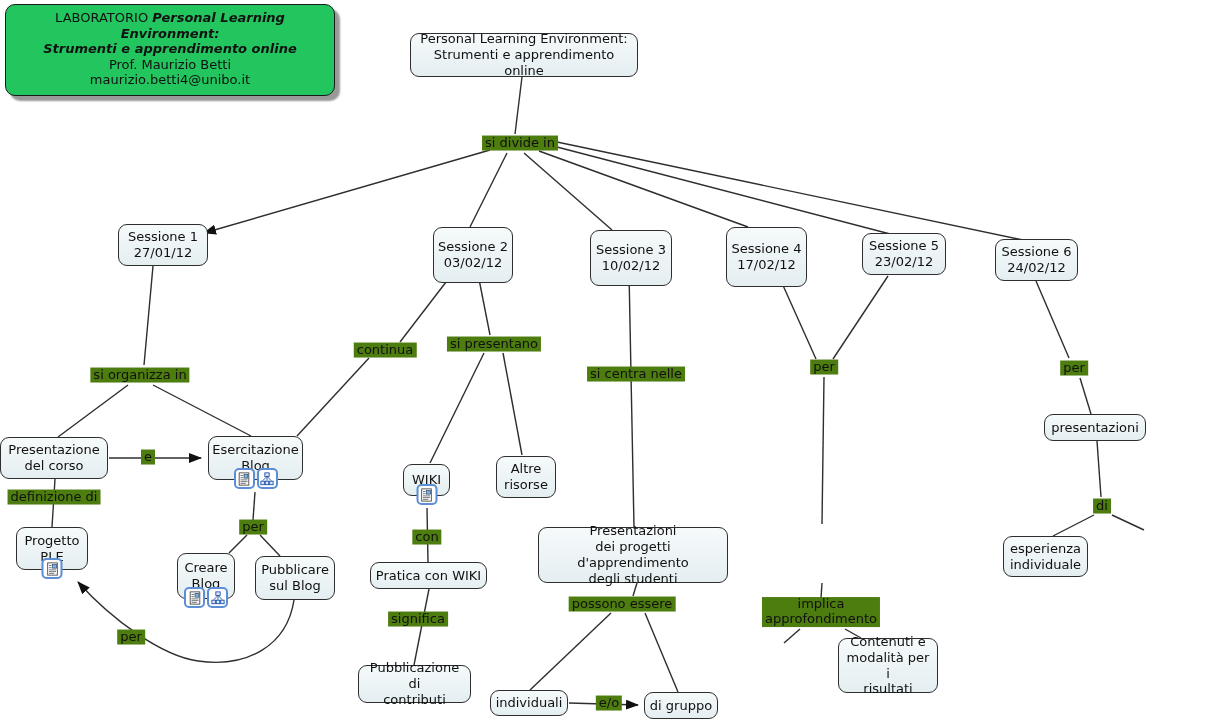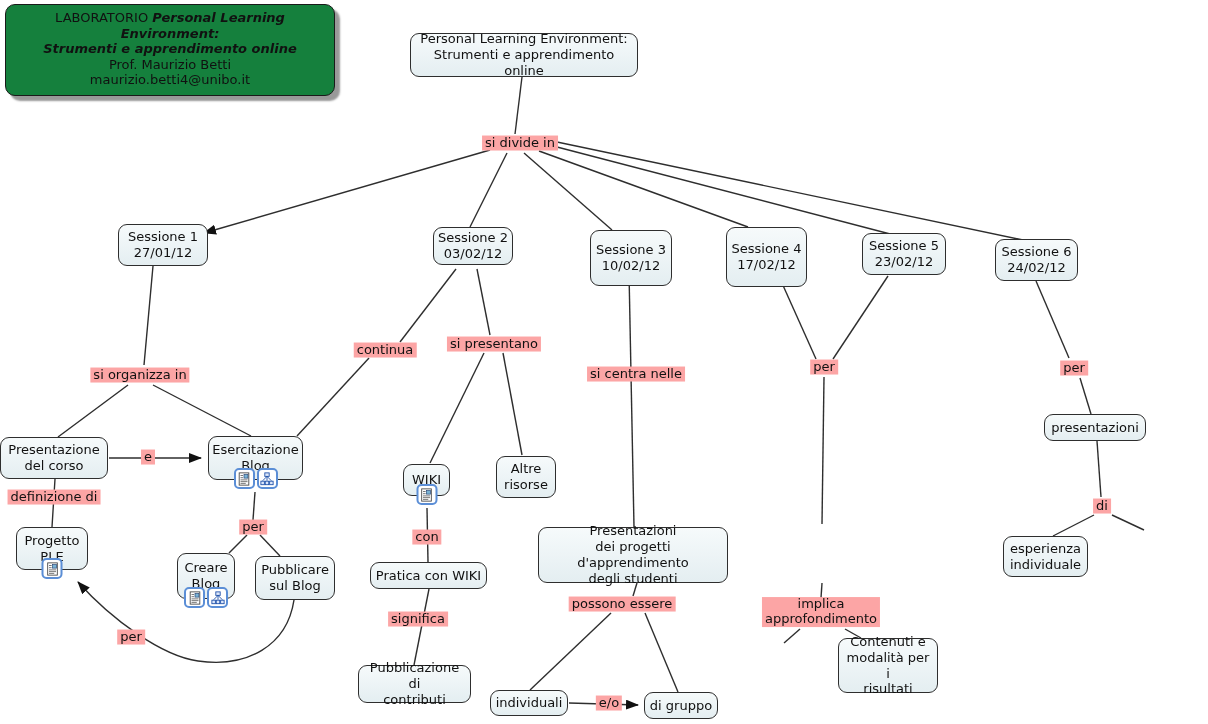--- a/index.html
+++ b/index.html
@@ -7,29 +7,29 @@
        font-family:"DejaVu Sans","Liberation Sans",sans-serif;color:#111;}
   #canvas{position:absolute;inset:0;width:1208px;height:724px;}
   svg.edges{position:absolute;left:0;top:0;pointer-events:none;}
   .node{position:absolute;box-sizing:border-box;
         border:1.4px solid #2e2e2e;border-radius:9px;
         background:linear-gradient(180deg,#f6fafb 0%,#e4eef1 100%);
         display:flex;align-items:center;justify-content:center;
         text-align:center;font-size:13px;line-height:1.22;
         white-space:pre-line;padding:2px 4px;}
   .lbl{position:absolute;transform:translate(-50%,-50%);
-       background:#fca5a5;padding:0 3px;font-size:13px;line-height:1.15;
+       background:#4d7c0f;padding:0 3px;font-size:13px;line-height:1.15;
        text-align:center;white-space:pre-line;}
   .icons{position:absolute;left:50%;top:calc(100% - 11px);
          transform:translateX(-50%);display:flex;gap:2px;}
   .icnbtn{width:21px;height:21px;box-sizing:border-box;background:#fff;
           border:2px solid #5b8ed6;border-radius:5px;
           display:flex;align-items:center;justify-content:center;}
   .legend{position:absolute;left:5px;top:4px;width:330px;box-sizing:border-box;
-          background:#15803d;border:1.5px solid #1a1a1a;border-radius:10px;
+          background:#22c55e;border:1.5px solid #1a1a1a;border-radius:10px;
           box-shadow:5px 5px 2px #999;text-align:center;
           padding:5px 8px 7px;font-size:13px;line-height:1.2;}
   .legend .ti{font-weight:bold;font-style:italic;}
 </style>
 </head>
 <body>
 
 <div id="canvas">
 
 <svg class="edges" width="1208" height="724" viewBox="0 0 1208 724">
@@ -97,21 +97,21 @@
 <div class="lbl" style="left:824px;top:367px">per</div>
 <div class="lbl" style="left:821px;top:612px">implica
 approfondimento</div>
 <div class="lbl" style="left:1074px;top:368px">per</div>
 <div class="lbl" style="left:1102px;top:506px">di</div>
 
 <div class="node" style="left:410px;top:33px;width:228px;height:44px"><span>Personal Learning Environment:
 Strumenti e apprendimento online</span></div>
 <div class="node" style="left:118px;top:224px;width:90px;height:42px"><span>Sessione 1
 27/01/12</span></div>
-<div class="node" style="left:433px;top:227px;width:80px;height:38px"><span>Sessione 2
+<div class="node" style="left:433px;top:227px;width:80px;height:56px"><span>Sessione 2
 03/02/12</span></div>
 <div class="node" style="left:590px;top:230px;width:82px;height:56px"><span>Sessione 3
 10/02/12</span></div>
 <div class="node" style="left:726px;top:227px;width:81px;height:60px"><span>Sessione 4
 17/02/12</span></div>
 <div class="node" style="left:862px;top:233px;width:84px;height:42px"><span>Sessione 5
 23/02/12</span></div>
 <div class="node" style="left:995px;top:239px;width:83px;height:42px"><span>Sessione 6
 24/02/12</span></div>
 <div class="node" style="left:0px;top:437px;width:108px;height:42px"><span>Presentazione

